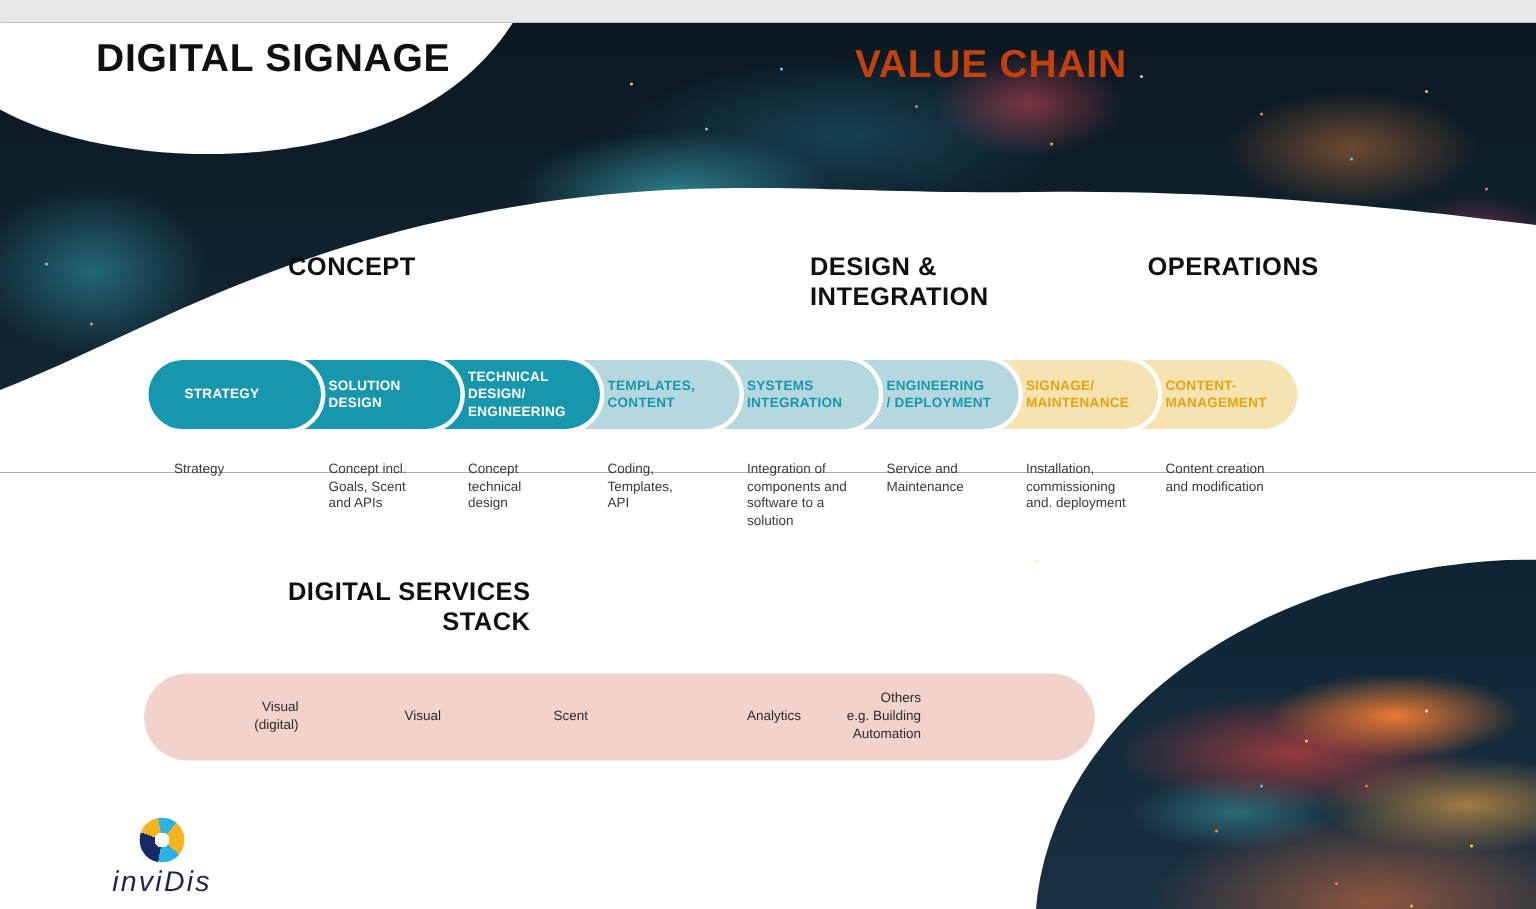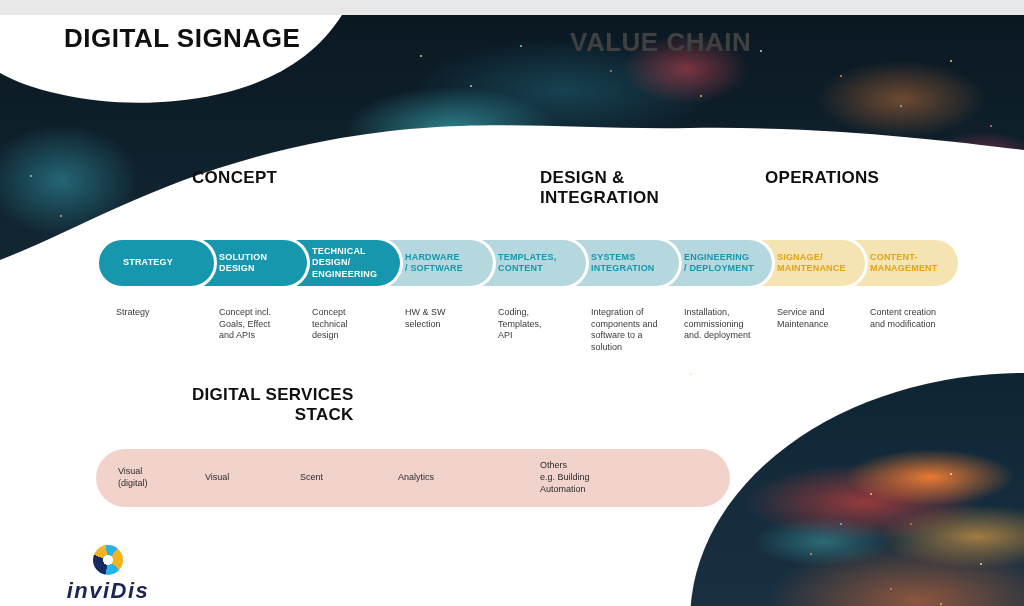--- a/index.html
+++ b/index.html
@@ -54,21 +54,21 @@
       150px 150px 0 rgba(120,230,240,.8), 250px 230px 0 rgba(255,200,90,.9);
   }
 
   
   .title-left {
     position:absolute; left:64px; top:8px; z-index:3;
     font-size:26px; font-weight:800; letter-spacing:.5px; color:#101010;
   }
   .title-right {
     position:absolute; left:570px; top:12px; z-index:3;
-    font-size:26px; font-weight:800; letter-spacing:.5px; color:#404040;
+    font-size:26px; font-weight:800; letter-spacing:.5px; color:#c2410c;
   }
 
   
   .section-header {
     position:absolute; z-index:3; font-size:17px; font-weight:800;
     letter-spacing:.3px; color:#101010; line-height:1.15; white-space:pre-line;
   }
   #sec-concept { left:192px; top:153px; }
   #sec-design  { left:540px; top:153px; }
   #sec-operations { left:765px; top:153px; }
@@ -98,37 +98,37 @@
     font-size:9px; color:#3a3a3a; line-height:1.3; white-space:pre-line;
   }
   .stage-desc:first-child { margin-left:0; padding-left:20px; }
 
   
   #stack-title { left:192px; top:370px;text-align:right; }
   .stack-bar {
     position:absolute; left:96px; top:434px; z-index:3;
     width:634px; height:58px; background:var(--pink); border-radius:29px;
     display:grid; grid-template-columns:87px 95px 98px 142px 80px 110px;
-    align-items:center; padding-left:22px;
+    align-items:center; padding-left:22px;text-align:right;
   }
   .stack-item {
     font-size:9px; color:#2b2b2b; line-height:1.3; white-space:pre-line; padding-right:6px;
   }
 
   
   .logo { position:absolute; left:60px; top:530px; z-index:3; width:96px; text-align:center; }
   .logo-mark {
     width:30px; height:30px; border-radius:50%; margin:0 auto 3px auto;
     background:
       radial-gradient(circle, #ffffff 0 5px, rgba(0,0,0,0) 5px),
       conic-gradient(from 40deg, #f3b41d 0 90deg, #29b2e5 90deg 150deg, #182a64 150deg 250deg,
                      #f3b41d 250deg 310deg, #29b2e5 310deg 360deg);
   }
   .logo-name {
-    font-size:22px; font-weight:700; letter-spacing:1.5px; color:#1b2553; font-style:italic;
+    font-size:19px; font-weight:400; letter-spacing:1.5px; color:#1b2553; font-style:italic;
   }
   .logo-sub {
     display:inline-block; font-size:6.5px; font-weight:bold; letter-spacing:1.6px;
     color:#1b2553; border-bottom:3px solid #f3b41d; padding-bottom:1px;
   }
 </style>
 </head>
 <body>
 
 <div class="canvas">
@@ -150,56 +150,52 @@
 INTEGRATION</div>
   <div class="section-header" id="sec-operations">OPERATIONS</div>
 
   <div class="chain">
     <div class="stage phase-concept">STRATEGY</div>
     <div class="stage phase-concept">SOLUTION
 DESIGN</div>
     <div class="stage phase-concept">TECHNICAL
 DESIGN/
 ENGINEERING</div>
-    <div class="stage phase-design">HARDWARE
-/ SOFTWARE</div>
     <div class="stage phase-design">TEMPLATES,
 CONTENT</div>
     <div class="stage phase-design">SYSTEMS
 INTEGRATION</div>
     <div class="stage phase-design">ENGINEERING
 / DEPLOYMENT</div>
     <div class="stage phase-operations">SIGNAGE/
 MAINTENANCE</div>
     <div class="stage phase-operations">CONTENT-
 MANAGEMENT</div>
   </div>
 
   <div class="chain-descriptions">
     <div class="stage-desc">Strategy</div>
     <div class="stage-desc">Concept incl.
-Goals, Effect
+Goals, Scent
 and APIs</div>
     <div class="stage-desc">Concept
 technical
 design</div>
-    <div class="stage-desc">HW &amp; SW
-selection</div>
     <div class="stage-desc">Coding,
 Templates,
 API</div>
     <div class="stage-desc">Integration of
 components and
 software to a
 solution</div>
+    <div class="stage-desc">Service and
+Maintenance</div>
     <div class="stage-desc">Installation,
 commissioning
 and. deployment</div>
-    <div class="stage-desc">Service and
-Maintenance</div>
     <div class="stage-desc">Content creation
 and modification</div>
   </div>
 
   <div class="section-header" id="stack-title">DIGITAL SERVICES
 STACK</div>
   <div class="stack-bar">
     <div class="stack-item">Visual
 (digital)</div>
     <div class="stack-item">Visual</div>

